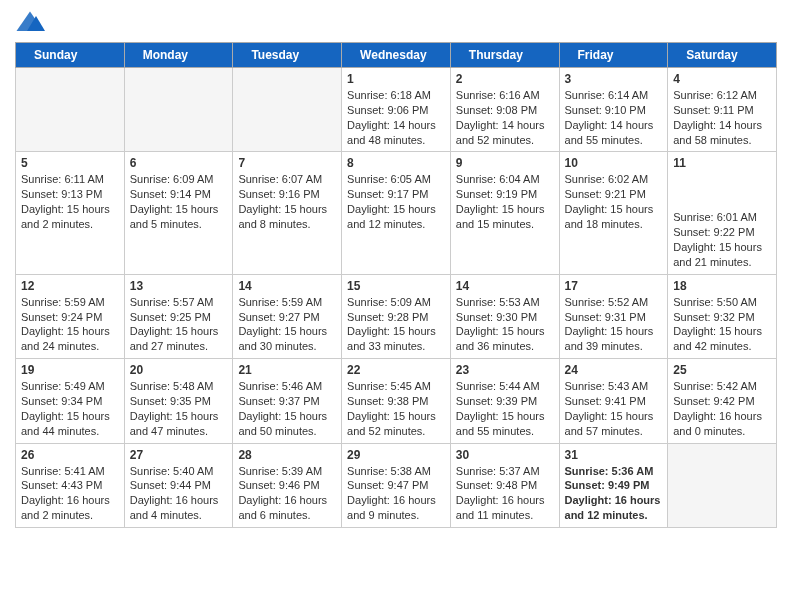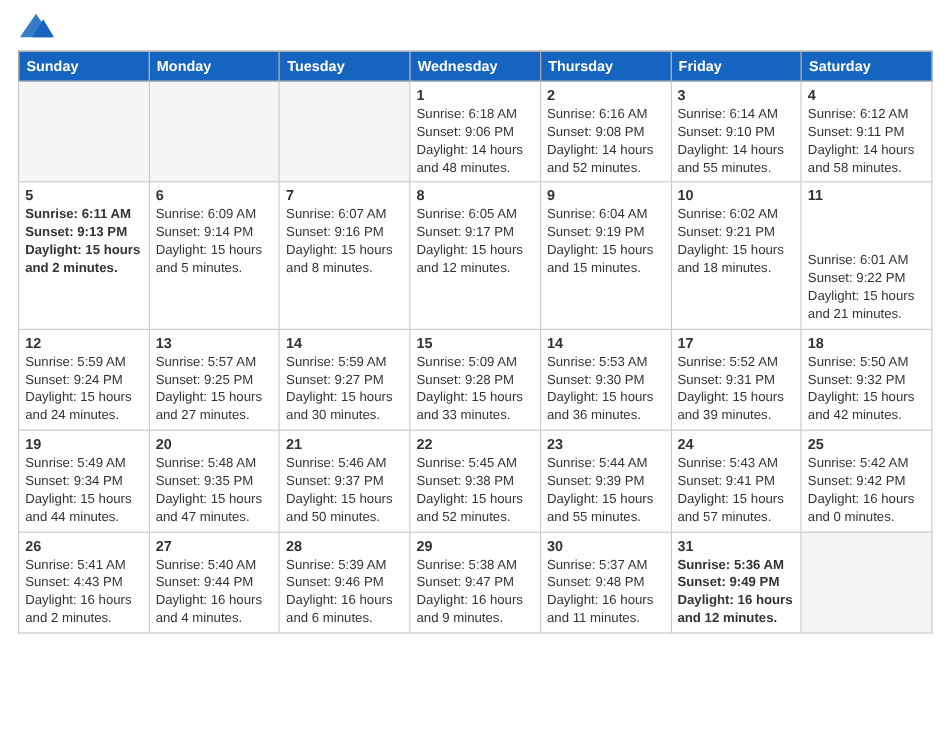--- a/index.html
+++ b/index.html
@@ -54,21 +54,21 @@
     .calendar {
       width: 100%;
       border-collapse: collapse;
     }
     .calendar th {
       background: #1565c0;
       color: #fff;
       font-size: 12px;
       font-weight: bold;
       text-align: left;
-      padding: 5px 6px;
+      padding: 5px 18px;
       border: 1px solid #aaa;
     }
     .calendar td {
       border: 1px solid #ccc;
       vertical-align: top;
       padding: 4px 5px;
       width: calc(100% / 7);
       height: 82px;
       font-size: 10px;
       color: #333;
@@ -155,21 +155,21 @@
             <div class="day-number">4</div>
             <div class="day-detail" style="white-space: pre-line;">Sunrise: 6:12 AM
 Sunset: 9:11 PM
 Daylight: 14 hours
 and 58 minutes.</div>
           </td>
         </tr>
         <tr class="week-row">
           <td>
             <div class="day-number">5</div>
-            <div class="day-detail" style="white-space: pre-line; font-weight: bold;">Sunrise: 6:11 AM
+            <div class="day-detail" style="white-space: pre-line;">Sunrise: 6:11 AM
 Sunset: 9:13 PM
 Daylight: 15 hours
 and 2 minutes.</div>
           </td>
           <td>
             <div class="day-number">6</div>
             <div class="day-detail" style="white-space: pre-line;">Sunrise: 6:09 AM
 Sunset: 9:14 PM
 Daylight: 15 hours
 and 5 minutes.</div>

